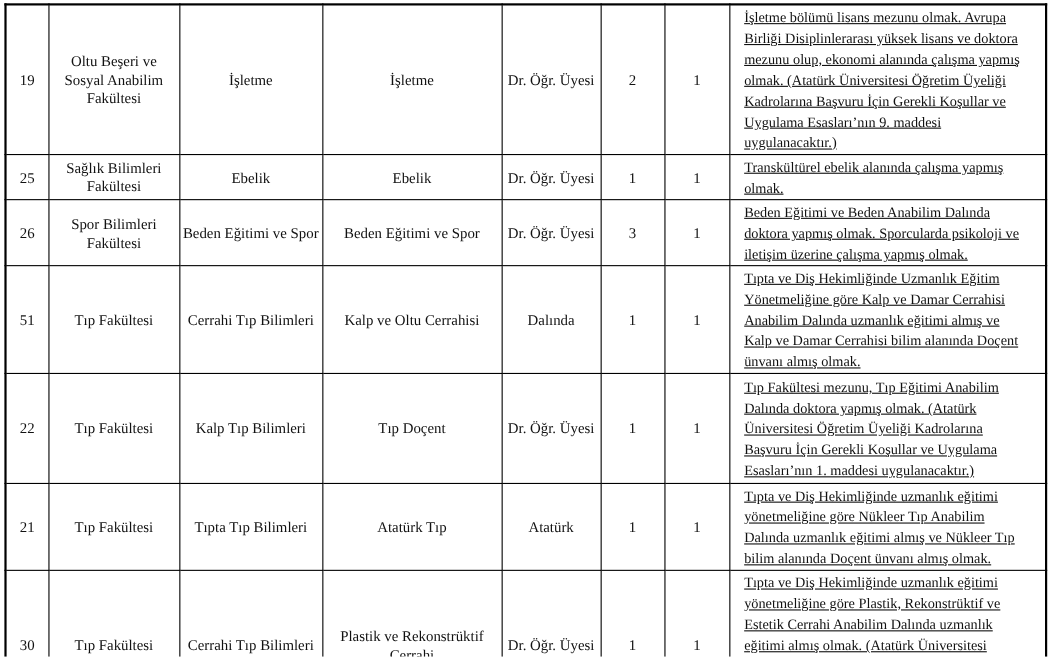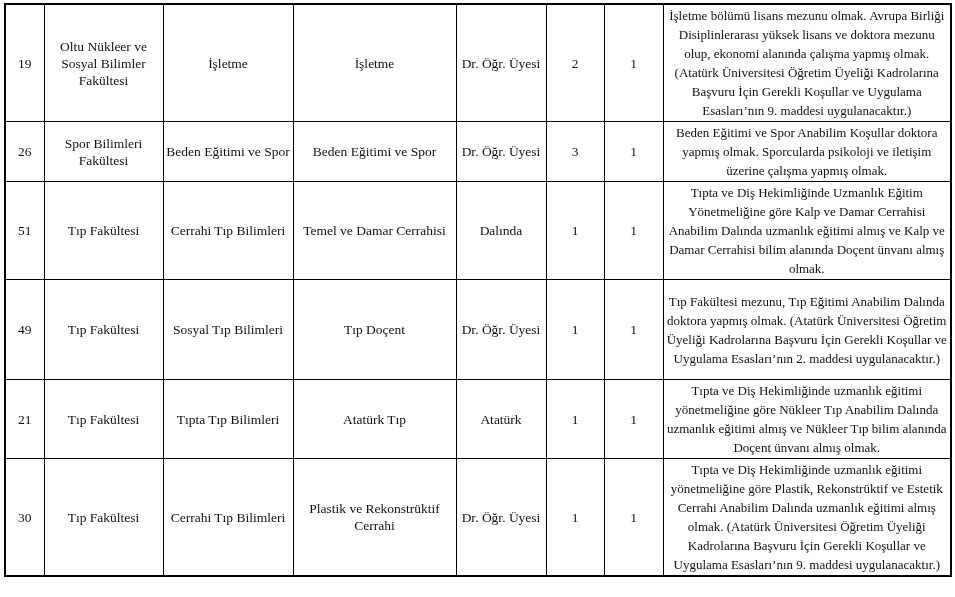--- a/index.html
+++ b/index.html
@@ -27,24 +27,25 @@
     border: 1px solid #000000;
     vertical-align: middle;
     font-size: 13.5px;
     line-height: 17px;
     text-align: center;
     padding: 1px 2px;
     overflow: hidden;
     word-wrap: break-word;
   }
   table.kadro td.c-desc {
-    text-align: center;
+    text-align: left;
     font-size: 13px;
     line-height: 19px;
-    padding: 1px 3px;
+    padding: 1px 13px;
+    text-decoration: underline;
   }
   
   col.w-no    { width: 39px;  }
   col.w-fak   { width: 119px; }
   col.w-bol   { width: 130px; }
   col.w-ana   { width: 163px; }
   col.w-unv   { width: 90px;  }
   col.w-der   { width: 58px;  }
   col.w-adet  { width: 59px;  }
   col.w-desc  { width: 288px; }
@@ -68,57 +69,67 @@
         <col class="w-bol">
         <col class="w-ana">
       <col class="w-unv">
         <col class="w-der">
         <col class="w-adet">
         <col class="w-desc">
     </colgroup>
     <tbody>
       <tr class="r0">
         <td>19</td>
-        <td>Oltu Nükleer ve Sosyal Bilimler Fakültesi</td>
+        <td>Oltu Beşeri ve Sosyal Anabilim Fakültesi</td>
         <td>İşletme</td>
         <td>İşletme</td>
         <td>Dr. Öğr. Üyesi</td>
         <td>2</td>
         <td>1</td>
         <td class="c-desc">İşletme bölümü lisans mezunu olmak. Avrupa Birliği Disiplinlerarası yüksek lisans ve doktora mezunu olup, ekonomi alanında çalışma yapmış olmak. (Atatürk Üniversitesi Öğretim Üyeliği Kadrolarına Başvuru İçin Gerekli Koşullar ve Uygulama Esasları’nın 9. maddesi uygulanacaktır.)</td>
+      </tr>
+      <tr class="r1">
+        <td>25</td>
+        <td>Sağlık Bilimleri Fakültesi</td>
+        <td>Ebelik</td>
+        <td>Ebelik</td>
+        <td>Dr. Öğr. Üyesi</td>
+        <td>1</td>
+        <td>1</td>
+        <td class="c-desc">Transkültürel ebelik alanında çalışma yapmış olmak.</td>
       </tr>
       <tr class="r2">
         <td>26</td>
         <td>Spor Bilimleri Fakültesi</td>
         <td>Beden Eğitimi ve Spor</td>
         <td>Beden Eğitimi ve Spor</td>
         <td>Dr. Öğr. Üyesi</td>
         <td>3</td>
         <td>1</td>
-        <td class="c-desc">Beden Eğitimi ve Spor Anabilim Koşullar doktora yapmış olmak. Sporcularda psikoloji ve iletişim üzerine çalışma yapmış olmak.</td>
+        <td class="c-desc">Beden Eğitimi ve Beden Anabilim Dalında doktora yapmış olmak. Sporcularda psikoloji ve iletişim üzerine çalışma yapmış olmak.</td>
       </tr>
       <tr class="r3">
         <td>51</td>
         <td>Tıp Fakültesi</td>
         <td>Cerrahi Tıp Bilimleri</td>
-        <td>Temel ve Damar Cerrahisi</td>
+        <td>Kalp ve Oltu Cerrahisi</td>
         <td>Dalında</td>
         <td>1</td>
         <td>1</td>
         <td class="c-desc">Tıpta ve Diş Hekimliğinde Uzmanlık Eğitim Yönetmeliğine göre Kalp ve Damar Cerrahisi Anabilim Dalında uzmanlık eğitimi almış ve Kalp ve Damar Cerrahisi bilim alanında Doçent ünvanı almış olmak.</td>
       </tr>
       <tr class="r4">
-        <td>49</td>
+        <td>22</td>
         <td>Tıp Fakültesi</td>
-        <td>Sosyal Tıp Bilimleri</td>
+        <td>Kalp Tıp Bilimleri</td>
         <td>Tıp Doçent</td>
         <td>Dr. Öğr. Üyesi</td>
         <td>1</td>
         <td>1</td>
-        <td class="c-desc">Tıp Fakültesi mezunu, Tıp Eğitimi Anabilim Dalında doktora yapmış olmak. (Atatürk Üniversitesi Öğretim Üyeliği Kadrolarına Başvuru İçin Gerekli Koşullar ve Uygulama Esasları’nın 2. maddesi uygulanacaktır.)</td>
+        <td class="c-desc">Tıp Fakültesi mezunu, Tıp Eğitimi Anabilim Dalında doktora yapmış olmak. (Atatürk Üniversitesi Öğretim Üyeliği Kadrolarına Başvuru İçin Gerekli Koşullar ve Uygulama Esasları’nın 1. maddesi uygulanacaktır.)</td>
       </tr>
       <tr class="r5">
         <td>21</td>
         <td>Tıp Fakültesi</td>
         <td>Tıpta Tıp Bilimleri</td>
         <td>Atatürk Tıp</td>
         <td>Atatürk</td>
         <td>1</td>
         <td>1</td>
         <td class="c-desc">Tıpta ve Diş Hekimliğinde uzmanlık eğitimi yönetmeliğine göre Nükleer Tıp Anabilim Dalında uzmanlık eğitimi almış ve Nükleer Tıp bilim alanında Doçent ünvanı almış olmak.</td>

